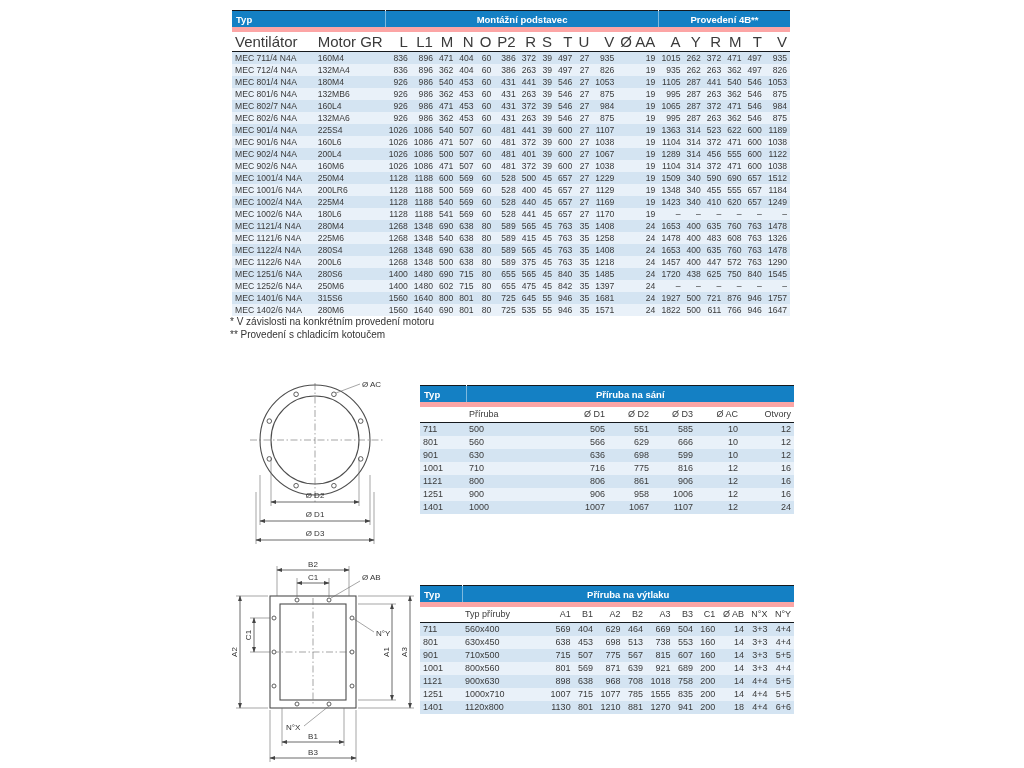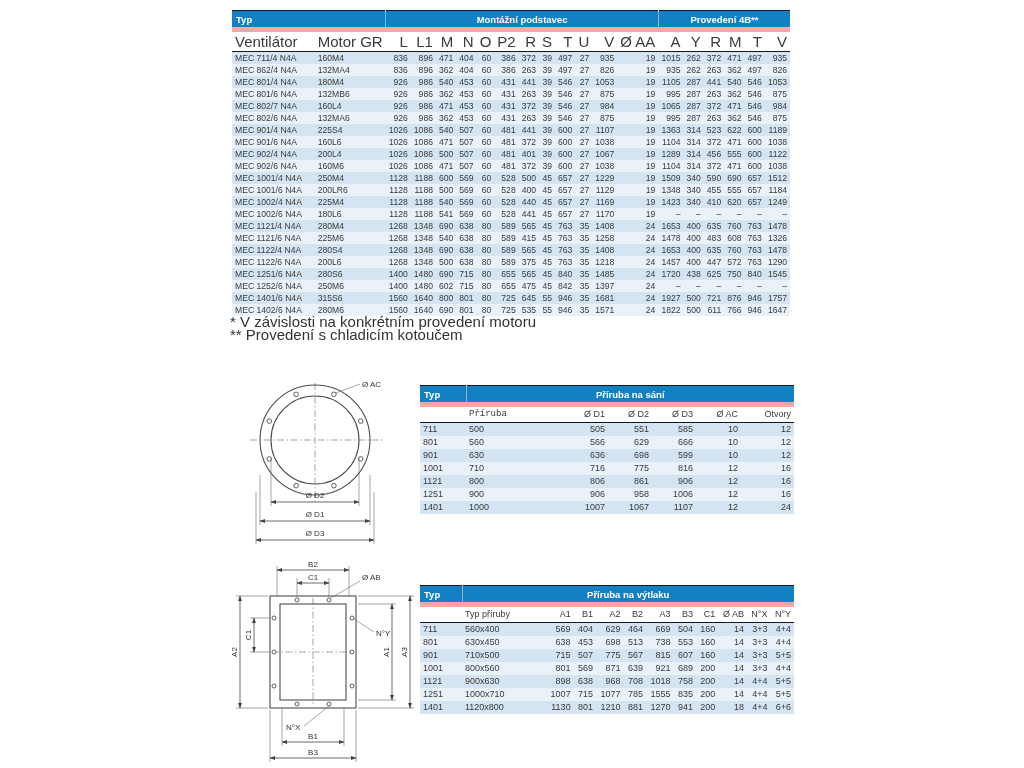--- a/index.html
+++ b/index.html
@@ -21,26 +21,26 @@
   .dt tbody tr:nth-child(odd){background:#d4e4f2;}
   .dt tbody tr:nth-child(even){background:#e9f1f9;}
   .tl{text-align:left;}
   .tr{text-align:right;}
 
   [data-table="main_table"] .cols th:nth-child(1){width:96px;}
   [data-table="main_table"] .cols th:nth-child(2){width:64px;}
   [data-table="suction_table"] .dt tbody td,[data-table="suction_table"] .cols th{font-size:9px;height:13px;line-height:13px;}
   [data-table="discharge_table"] .dt tbody td,[data-table="discharge_table"] .cols th{font-size:9px;height:13px;line-height:13px;}
   [data-table="suction_table"] .cols th:nth-child(1){width:40px;}
-  [data-table="suction_table"] .cols th:nth-child(2){width:92px;font-family:Liberation Mono, monospace;}
+  [data-table="suction_table"] .cols th:nth-child(2){width:92px;}
   [data-table="discharge_table"] .cols th:nth-child(1){width:36px;}
   [data-table="discharge_table"] .cols th:nth-child(2){width:78px;}
 
   #main-wrap{left:232px;top:10px;width:558px;}
-  #footnotes{left:230px;top:315px;font-size:15px;line-height:13px;color:#333;}
+  #footnotes{left:230px;top:315px;font-size:10px;line-height:13px;color:#333;}
   #suction-diagram{left:230px;top:380px;}
   #suction-wrap{left:420px;top:385px;width:374px;}
   #discharge-diagram{left:230px;top:556px;}
   #discharge-wrap{left:420px;top:585px;width:374px;}
 
   svg text{fill:#333;font-family:"Liberation Sans",sans-serif;font-size:8px;}
   .shape{stroke:#4d4d4d;stroke-width:1.1;fill:none;}
   .hole{stroke:#4d4d4d;stroke-width:0.9;fill:#fff;}
   .dim{stroke:#444;stroke-width:0.8;fill:none;}
   .ext{stroke:#6a6a6a;stroke-width:0.6;fill:none;}
@@ -97,21 +97,21 @@
           <td class="tr">935</td>
           <td class="tr">19</td>
           <td class="tr">1015</td>
           <td class="tr">262</td>
           <td class="tr">372</td>
           <td class="tr">471</td>
           <td class="tr">497</td>
           <td class="tr">935</td>
         </tr>
         <tr>
-          <td class="tl">MEC 862/4 N4A</td>
+          <td class="tl">MEC 712/4 N4A</td>
           <td class="tl">132MA4</td>
           <td class="tr">836</td>
           <td class="tr">896</td>
           <td class="tr">362</td>
           <td class="tr">404</td>
           <td class="tr">60</td>
           <td class="tr">386</td>
           <td class="tr">263</td>
           <td class="tr">39</td>
           <td class="tr">497</td>

